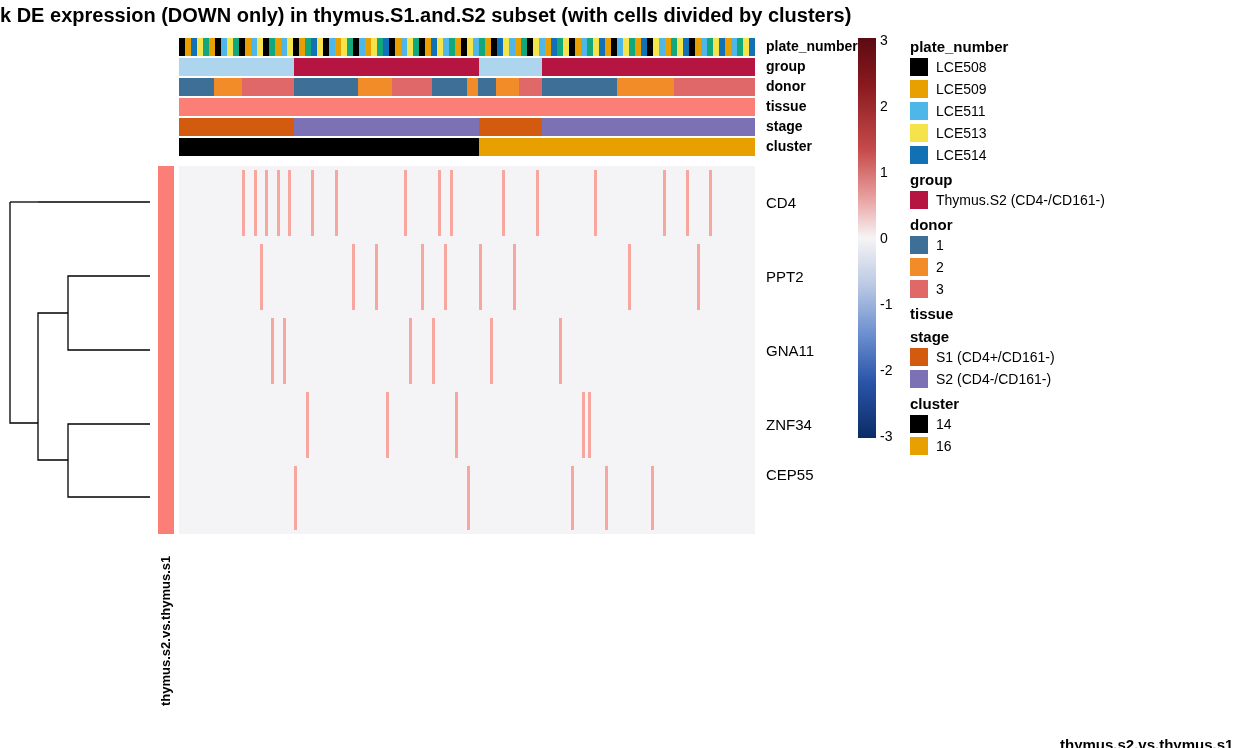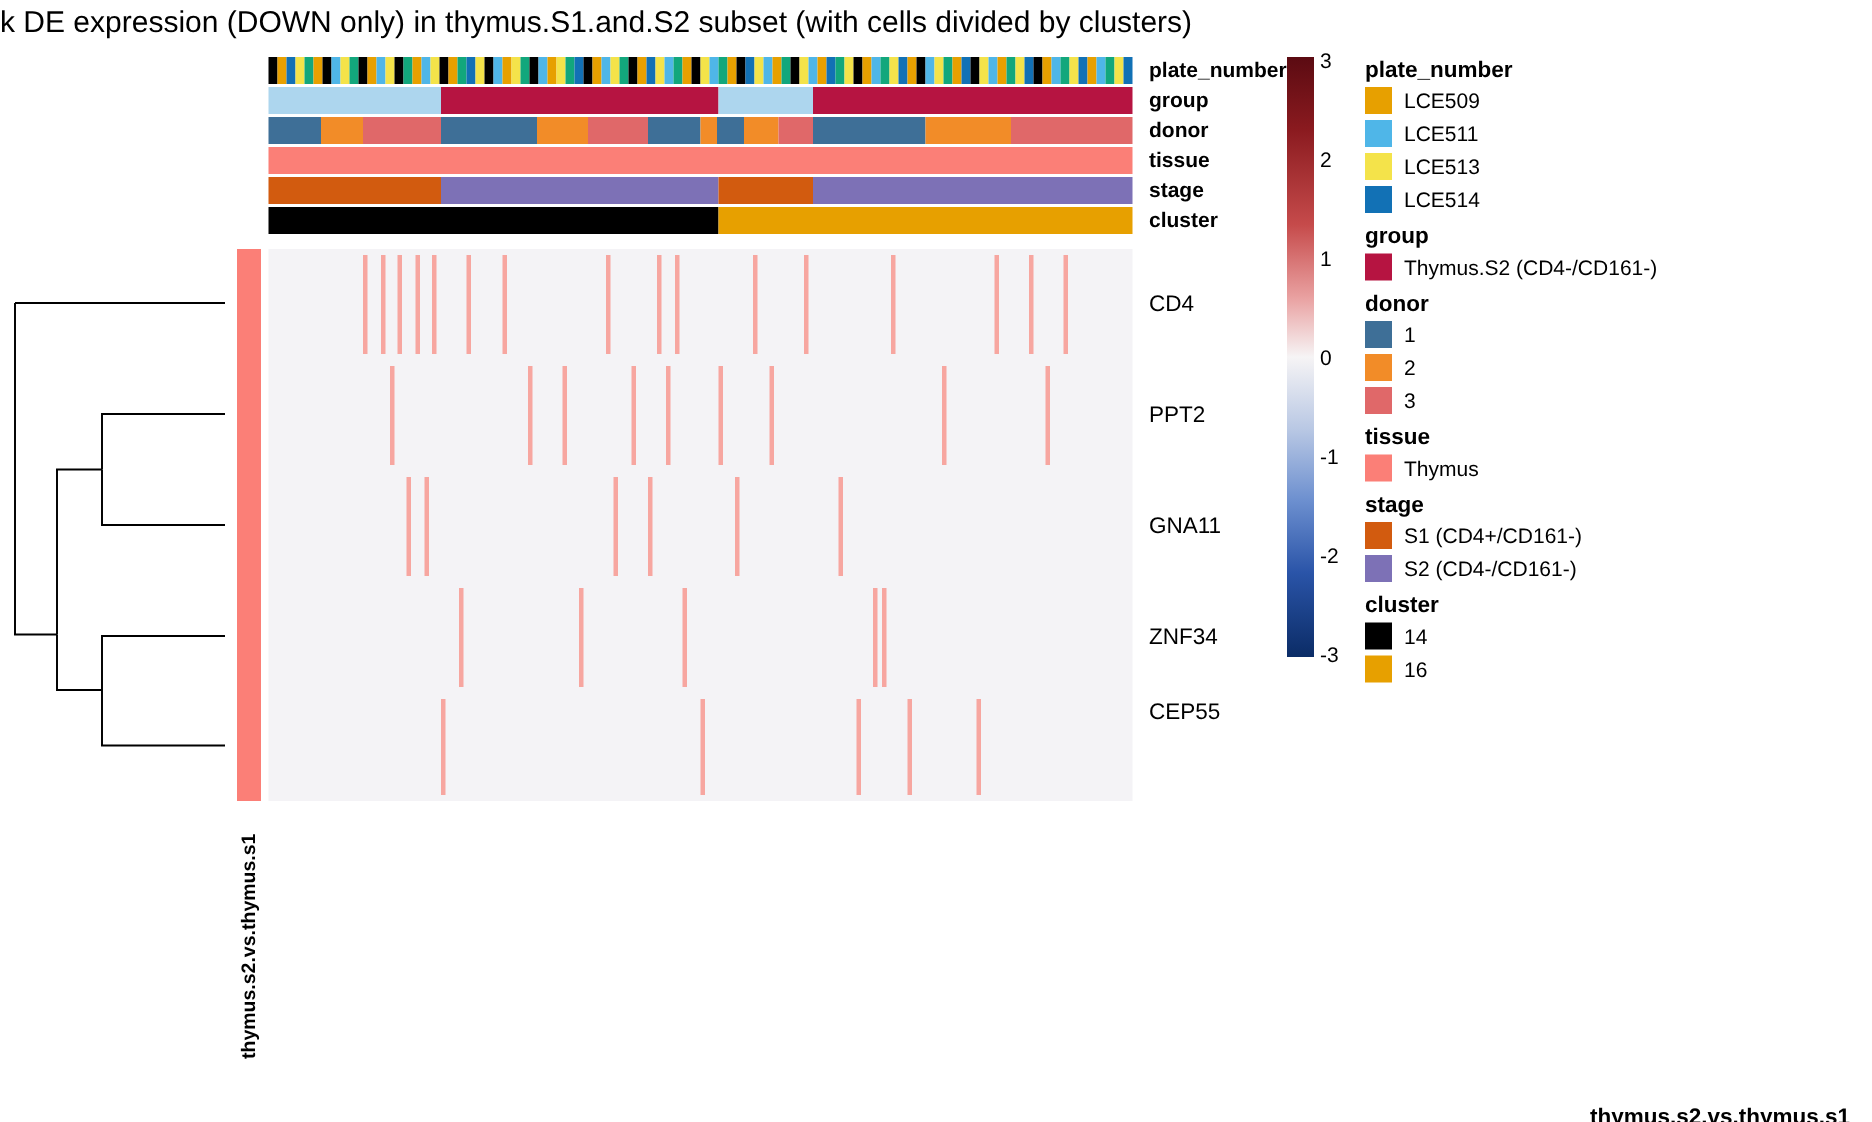--- a/index.html
+++ b/index.html
@@ -10,21 +10,21 @@
     height: 748px;
     background: #fff;
     position: relative;
     overflow: hidden;
   }
   .title {
     position: absolute;
     left: 0;
     top: 4px;
     font-size: 20px;
-    font-weight: normal;
+    font-weight: bold;
   }
   
   .colann {
     position: absolute;
     left: 179px;
     top: 38px;
     width: 576px;
   }
   .annrow {
     height: 18px;
@@ -360,20 +360,24 @@
 <div class="cbar-tick" style="top:98px">2</div>
 <div class="cbar-tick" style="top:164px">1</div>
 <div class="cbar-tick" style="top:230px">0</div>
 <div class="cbar-tick" style="top:296px">-1</div>
 <div class="cbar-tick" style="top:362px">-2</div>
 <div class="cbar-tick" style="top:428px">-3</div>
 
 <div class="legend" id="legend-panel">
     <div class="legend-title">plate_number</div>
     <div class="legend-item">
+      <div class="swatch" style="background: rgb(0, 0, 0);"></div>
+      <span>LCE508</span>
+    </div>
+    <div class="legend-item">
       <div class="swatch" style="background: rgb(231, 160, 0);"></div>
       <span>LCE509</span>
     </div>
     <div class="legend-item">
       <div class="swatch" style="background: rgb(79, 182, 232);"></div>
       <span>LCE511</span>
     </div>
     <div class="legend-item">
       <div class="swatch" style="background: rgb(244, 227, 74);"></div>
       <span>LCE513</span>
@@ -394,24 +398,20 @@
     </div>
     <div class="legend-item">
       <div class="swatch" style="background: rgb(242, 140, 40);"></div>
       <span>2</span>
     </div>
     <div class="legend-item">
       <div class="swatch" style="background: rgb(224, 104, 105);"></div>
       <span>3</span>
     </div>
     <div class="legend-title">tissue</div>
-    <div class="legend-item">
-      <div class="swatch" style="background: rgb(251, 127, 119);"></div>
-      <span>Thymus</span>
-    </div>
     <div class="legend-title">stage</div>
     <div class="legend-item">
       <div class="swatch" style="background: rgb(210, 91, 15);"></div>
       <span>S1 (CD4+/CD161-)</span>
     </div>
     <div class="legend-item">
       <div class="swatch" style="background: rgb(125, 113, 182);"></div>
       <span>S2 (CD4-/CD161-)</span>
     </div>
     <div class="legend-title">cluster</div>

